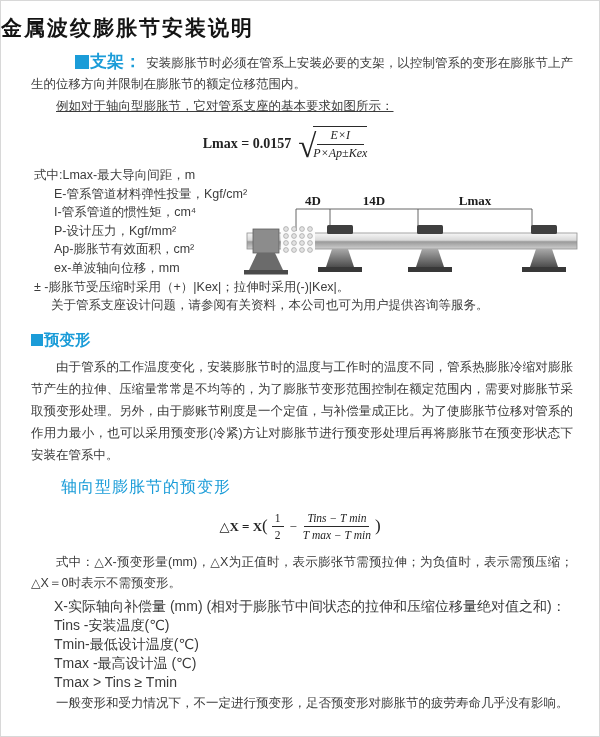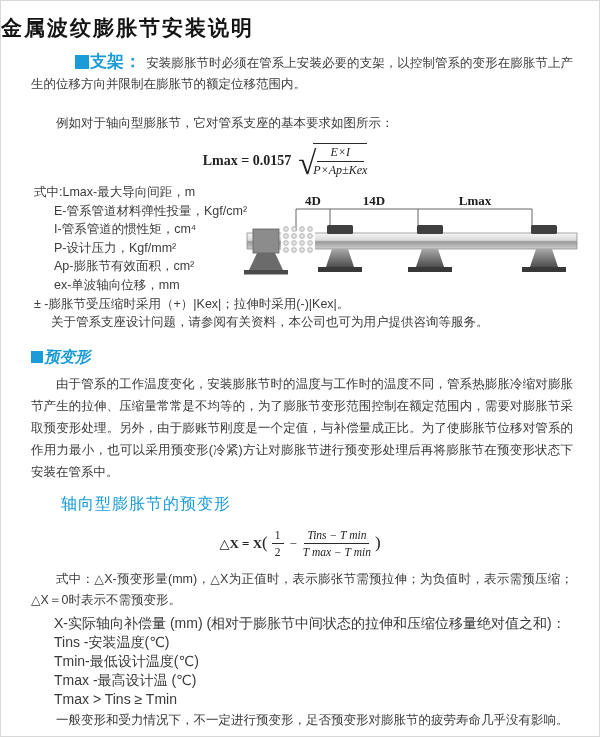--- a/index.html
+++ b/index.html
@@ -11,40 +11,40 @@
   }
   .title {
     margin:13px 0 9px; font-size:21px; font-weight:bold;
     color:#141414; letter-spacing:2px;
   }
   .para { margin:0 26px 0 30px; font-size:12.5px; line-height:21px; text-align:justify; color:#3c3c3c; }
   .p-support { text-indent:44px; }
   .marker-sq { display:inline-block; width:14px; height:14px; background:var(--accent); vertical-align:-2px; margin-right:1px; }
   .marker-sq.small { width:12px; height:12px; vertical-align:-1px; }
   .sec-label { color:var(--accent); font-size:17px; font-weight:bold; margin-right:5px; }
-  .p-example { text-indent:2em; margin-top:18px; }
+  .p-example { text-indent:2em; margin-top:1px;text-decoration:underline; }
 
   .formula1 { display:flex; justify-content:center; align-items:center; margin:9px 30px 5px 0;
     font-family:"Liberation Serif","DejaVu Serif",serif; color:#232323; }
   .f-lhs { font-weight:bold; font-size:14px; margin-right:7px; }
   .radical { font-size:33px; font-weight:300; line-height:0.8; margin-right:-3px; transform:translateY(3px); }
   .sq-frac { display:inline-flex; flex-direction:column; align-items:center; border-top:1.6px solid #2a2a2a;
     font-size:12px; font-style:italic; }
   .sq-frac .n { border-bottom:1px solid #2a2a2a; padding:1px 14px 1px; }
   .sq-frac .d { padding-top:1px; }
 
   .where-list { margin:5px 26px 0 33px; font-size:12.5px; line-height:18.6px; color:#3c3c3c; }
   .wl { white-space:nowrap; }
   .wl.ind { padding-left:20px; }
   .wl.ind2 { padding-left:17px; }
 
   .diagram { position:absolute; left:238px; top:194px; width:360px; height:96px; }
 
   .sec-head { margin:15px 0 0 30px; }
-  .sec-head .sec-label2 { color:var(--accent); font-size:15.5px; font-weight:bold;font-style:italic; }
+  .sec-head .sec-label2 { color:var(--accent); font-size:15.5px; font-weight:bold; }
   .p-body { margin:5px 26px 0 30px; text-indent:2em; font-size:12.5px; line-height:22px; text-align:justify; }
 
   .sub-head { margin:11px 0 0 60px; color:var(--accent); font-size:16px; font-weight:normal; letter-spacing:1px; }
 
   .formula2 { display:flex; justify-content:center; align-items:center; margin:13px 8px 9px;
     font-family:"Liberation Serif","DejaVu Serif",serif; font-size:13px; color:#232323; font-weight:bold; }
   .fr { display:inline-flex; flex-direction:column; align-items:center; margin:0 4px; font-style:italic; font-weight:normal; font-size:11.5px; line-height:1.25; }
   .fr .t { border-bottom:1px solid #2a2a2a; padding:0 3px 1px; }
   .fr .b { padding-top:1px; }
   .fr.plain { font-style:normal; }

